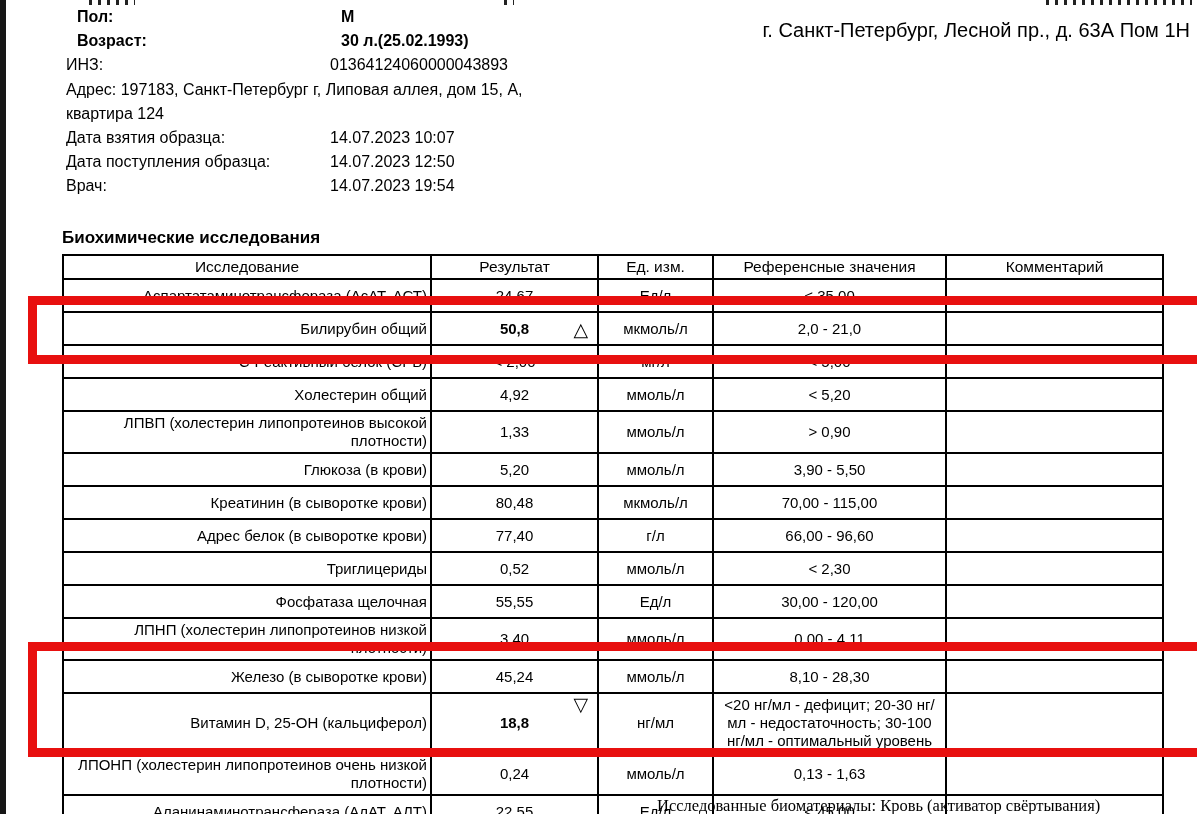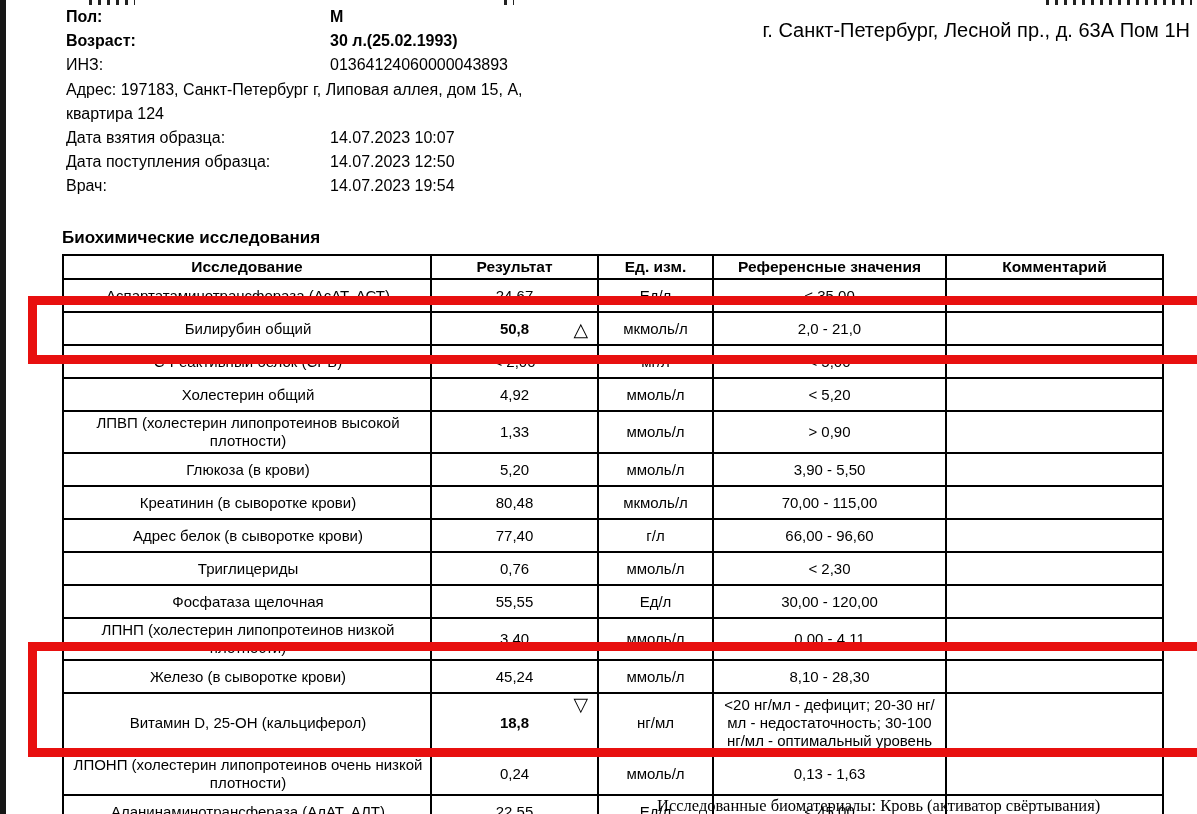--- a/index.html
+++ b/index.html
@@ -8,32 +8,32 @@
   .edge-strip{position:absolute;left:0;top:0;width:6px;height:814px;background:#161616;}
   
   .frag{position:absolute;top:0;height:5px;background:repeating-linear-gradient(
         90deg,#222 0 3px,transparent 3px 9px);}
   .frag-a{left:89px;width:46px;}
   .frag-b{left:504px;width:10px;}
   .frag-c{left:1046px;width:146px;}
 
   .hdr{position:absolute;left:66px;top:5px;font-size:16px;line-height:24.2px;}
   .hline .lbl{display:inline-block;width:264px;}
-  .b{font-weight:bold;}
+  .b{font-weight:bold;margin-left:11px;}
   .clinic{position:absolute;top:7px;right:7px;font-size:20px;margin-top:12px;}
 
   .tbl-title{position:absolute;left:62px;top:228px;width:1100px;text-align:left;
              font-size:17px;font-weight:bold;}
   table.res{position:absolute;left:62px;top:254px;width:1100px;border-collapse:collapse;
             table-layout:fixed;font-size:15px;}
   table.res th,table.res td{border:2px solid #000;line-height:18px;vertical-align:middle;
             overflow:hidden;}
-  table.res th{font-weight:bold;font-size:15.5px;height:20px;padding:1px 9px;text-align:center;}
+  table.res th{font-weight:normal;font-size:15.5px;height:20px;padding:1px 9px;text-align:center;}
   table.res td{height:27px;padding:2px 3px;text-align:center;}
-  table.res td.c-name{text-align:center;padding-left:5px;margin-top:35px;}
+  table.res td.c-name{text-align:right;padding-left:5px;margin-top:35px;}
   td.pos{position:relative;}
   .val-em{font-weight:bold;margin-top:46px;}
   .flag{position:absolute;font-size:19px;line-height:19px;}
   .flag-high{right:9px;top:50%;transform:translateY(-50%);}
   .flag-low{right:9px;top:1px;}
   .ref-multi{line-height:18px;}
 
   .hl-box{position:absolute;border:9px solid #e8100f;z-index:6;pointer-events:none;}
   .hl-1{left:28px;top:296px;width:1163px;height:50px;}
   .hl-2{left:28px;top:642px;width:1167px;height:97px;}
@@ -146,21 +146,21 @@
         </tr>
         <tr>
           <td class="c-name">Адрес белок (в сыворотке крови)</td>
           <td class="pos"><span>77,40</span></td>
           <td>г/л</td>
           <td class="ref-multi">66,00 - 96,60</td>
           <td></td>
         </tr>
         <tr>
           <td class="c-name">Триглицериды</td>
-          <td class="pos"><span>0,76</span></td>
+          <td class="pos"><span>0,52</span></td>
           <td>ммоль/л</td>
           <td class="ref-multi">&lt; 2,30</td>
           <td></td>
         </tr>
         <tr>
           <td class="c-name">Фосфатаза щелочная</td>
           <td class="pos"><span>55,55</span></td>
           <td>Ед/л</td>
           <td class="ref-multi">30,00 - 120,00</td>
           <td></td>

